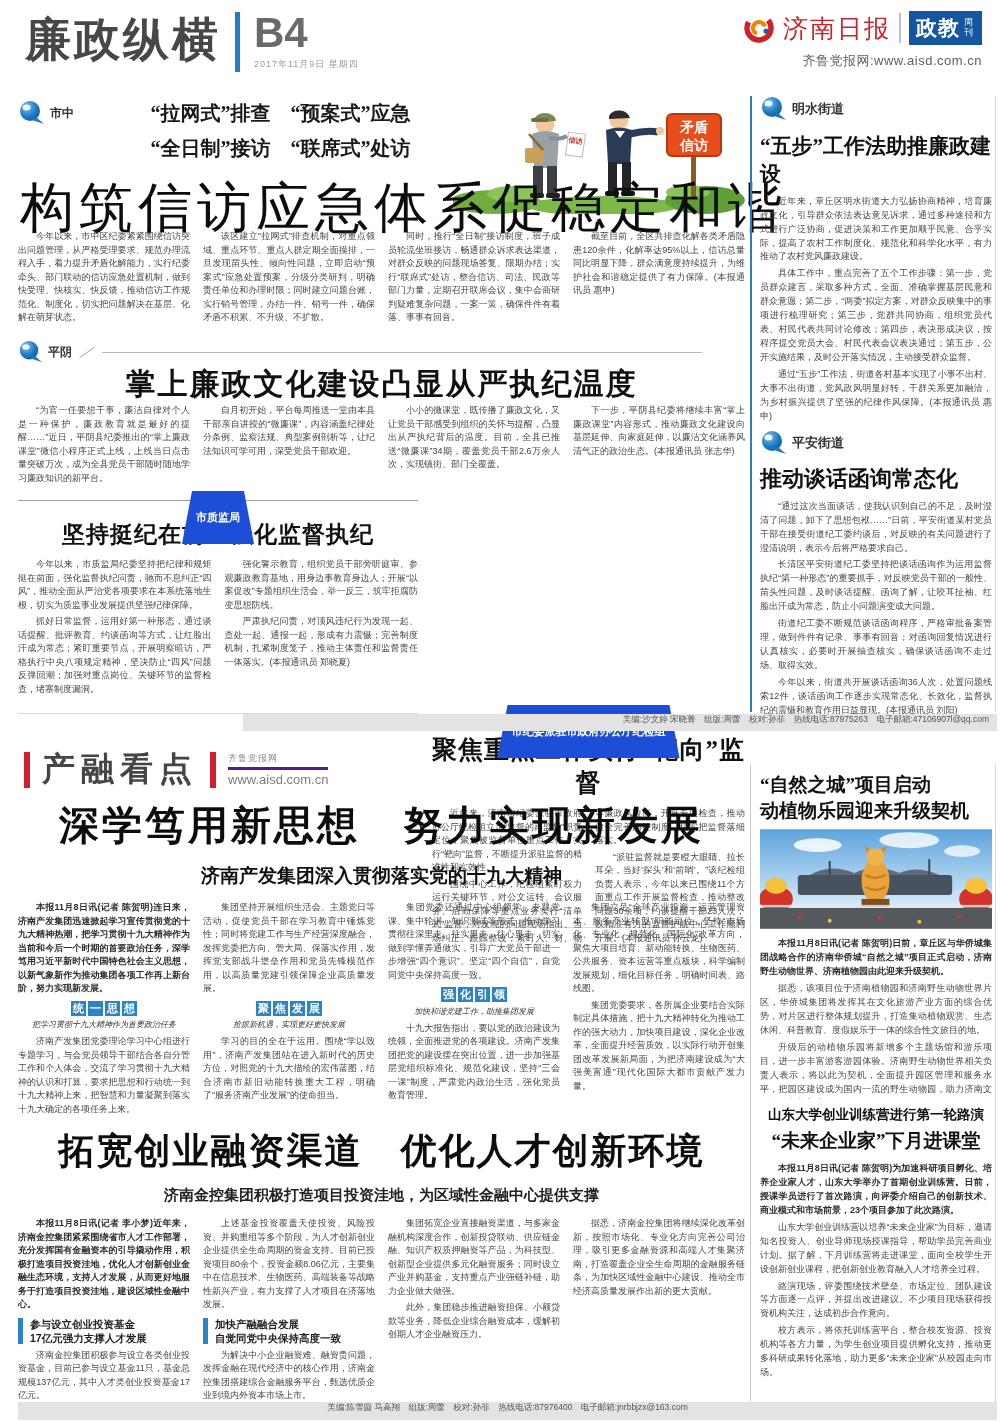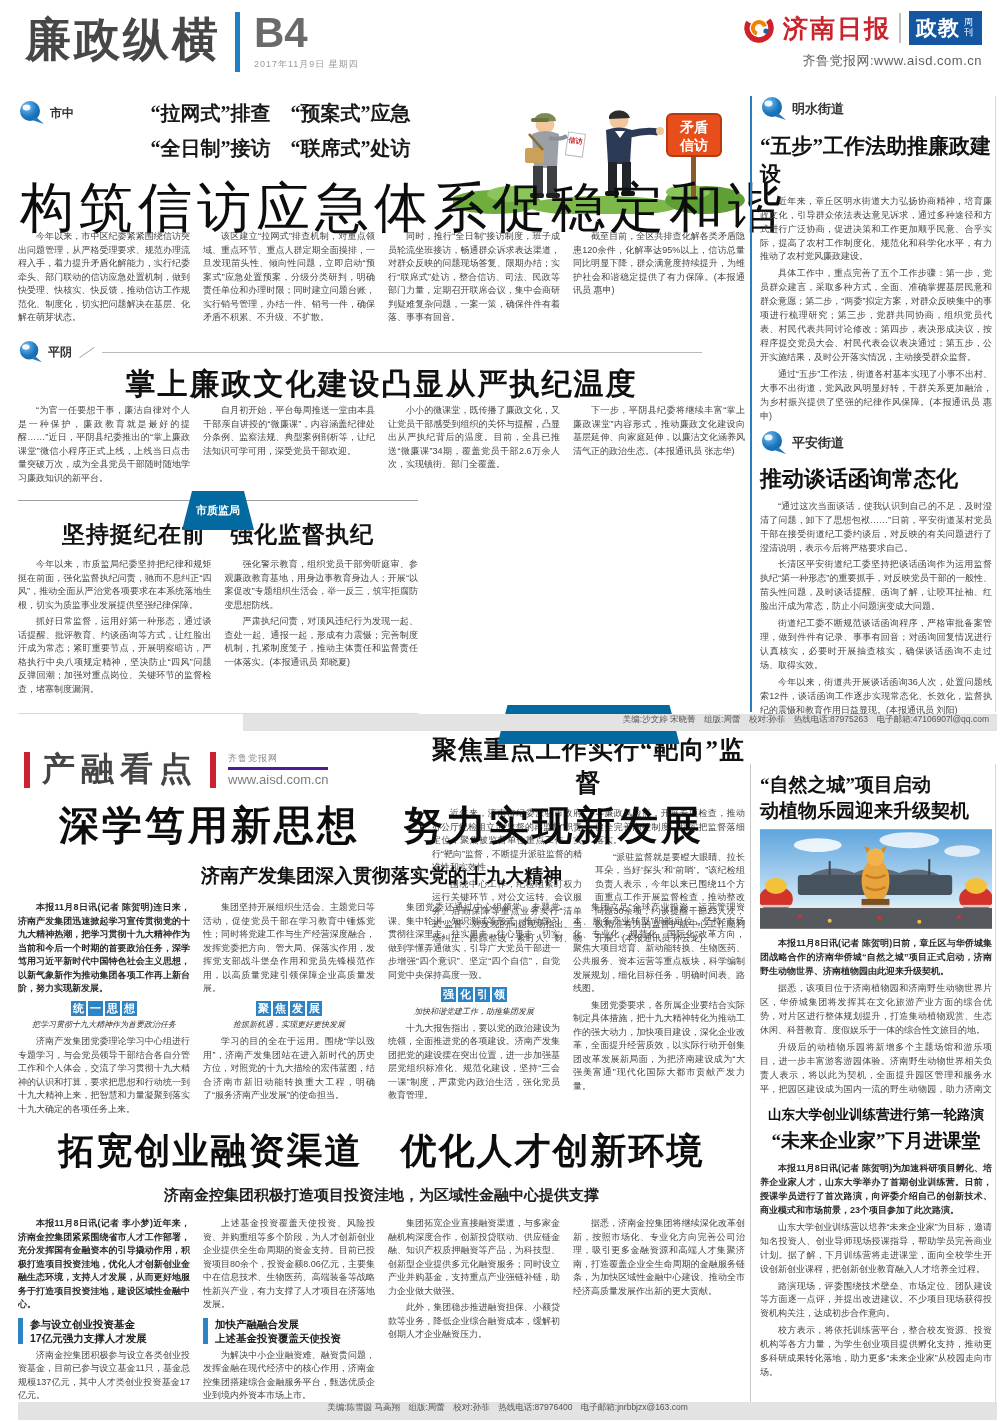--- a/index.html
+++ b/index.html
@@ -6,21 +6,21 @@
   #page{position:relative;width:1000px;height:1422px;margin:0 auto;background:#ffffff;
         font-family:"Liberation Sans","DejaVu Sans",sans-serif;color:#3f3f3f;overflow:hidden;}
   .abs{position:absolute;}
 
   
   .mast-sec-title{font-size:46px;font-weight:900;color:#474747;letter-spacing:3px;
                   font-family:"Liberation Sans","DejaVu Sans",sans-serif;}
   .mast-bar{width:5px;height:60px;background:#1f7fc4;}
   .mast-pageno{font-size:42px;font-weight:bold;color:#6a6a6a;line-height:1;}
   .mast-date{font-size:9px;color:#9a9a9a;margin-top:4px;letter-spacing:1px;}
-  .paper-name{font-size:25px;font-weight:700;color:#c9242b;font-family:"Liberation Serif","DejaVu Serif",serif;letter-spacing:2px;}
+  .paper-name{font-size:25px;font-weight:400;color:#c9242b;font-family:"Liberation Serif","DejaVu Serif",serif;letter-spacing:2px;}
   .mast-divider{width:2px;height:30px;background:#bfbfbf;margin:0 8px;}
   .supp-box{background:#1456a0;color:#fff;display:flex;align-items:center;padding:3px 7px;}
   .supp-main{font-size:21px;font-weight:900;letter-spacing:1px;}
   .supp-sub{font-size:9px;margin-left:4px;line-height:1.1;width:11px;}
   .site-line{font-size:13px;color:#5f5f5f;margin-top:6px;text-align:right;letter-spacing:.5px;}
 
   
   .kicker{display:flex;align-items:center;gap:6px;}
   .kicker-label{font-size:12px;font-weight:bold;color:#333;}
   .deck{font-family:"Liberation Serif","DejaVu Serif",serif;font-weight:900;font-size:20px;
@@ -31,22 +31,22 @@
   .headline-serif{font-family:"Liberation Serif","DejaVu Serif",serif;font-weight:900;color:#111;}
   .body-cols{font-size:9px;line-height:1.5;color:#454545;text-align:justify;overflow:hidden;}
   .body-cols p{margin:0 0 3px;text-indent:2em;}
   .cols4{column-count:4;column-gap:13px;}
   .cols2{column-count:2;column-gap:13px;}
   .lede{font-weight:bold;color:#2e2e2e;}
   .rule-h{background:#b9b9b9;height:1px;}
 
   
   .tag-box{position:relative;border-top:1px solid #9f9f9f;border-bottom:1px solid #d9d9d9;}
-  .tag{position:absolute;top:-10px;left:50%;transform:translateX(-50%);background:#0369a1;color:#fff;
-       font-size:11px;font-weight:bold;padding:12px 14px;white-space:nowrap;
+  .tag{position:absolute;top:-10px;left:50%;transform:translateX(-50%);background:#1d4ed8;color:#fff;
+       font-size:11px;font-weight:bold;padding:19px 14px;white-space:nowrap;
        clip-path:polygon(10px 0,calc(100% - 10px) 0,100% 100%,0 100%);}
   .tag-headline{text-align:center;font-size:23px;margin:18px 0 8px;letter-spacing:1px;}
 
   
   .rail-headline{font-size:18px;line-height:1.35;margin:6px 0;}
   .rail-body{font-size:9px;line-height:1.55;color:#454545;text-align:justify;overflow:hidden;}
   .rail-body p{margin:0 0 3px;text-indent:2em;}
 
   
   .cr-bar{width:6px;height:36px;background:#cf2030;}
@@ -376,21 +376,21 @@
           </div>
         </div>
         <p>济南金控集团积极参与设立各类创业投资基金，目前已参与设立基金11只，基金总规模137亿元，其中人才类创业投资基金17亿元。</p>
       </div>
       <div class="fcol">
         <p>上述基金投资覆盖天使投资、风险投资、并购重组等多个阶段，为人才创新创业企业提供全生命周期的资金支持。目前已投资项目80余个，投资金额8.06亿元，主要集中在信息技术、生物医药、高端装备等战略性新兴产业，有力支撑了人才项目在济落地发展。</p>
         <div class="bar-subhead">
           <div class="bsh-bar"></div>
           <div class="bsh-text">
             <div>加快产融融合发展</div>
-            <div>上述基金投资覆盖天使投资</div>
+            <div>自觉同党中央保持高度一致</div>
           </div>
         </div>
         <p>为解决中小企业融资难、融资贵问题，发挥金融在现代经济中的核心作用，济南金控集团搭建综合金融服务平台，甄选优质企业到境内外资本市场上市。</p>
       </div>
       <div class="fcol">
         <p>集团拓宽企业直接融资渠道，与多家金融机构深度合作，创新投贷联动、供应链金融、知识产权质押融资等产品，为科技型、创新型企业提供多元化融资服务；同时设立产业并购基金，支持重点产业强链补链，助力企业做大做强。</p>
         <p>此外，集团稳步推进融资担保、小额贷款等业务，降低企业综合融资成本，缓解初创期人才企业融资压力。</p>
       </div>
       <div class="fcol">
         <p>据悉，济南金控集团将继续深化改革创新，按照市场化、专业化方向完善公司治理，吸引更多金融资源和高端人才集聚济南，打造覆盖企业全生命周期的金融服务链条，为加快区域性金融中心建设、推动全市经济高质量发展作出新的更大贡献。</p>

